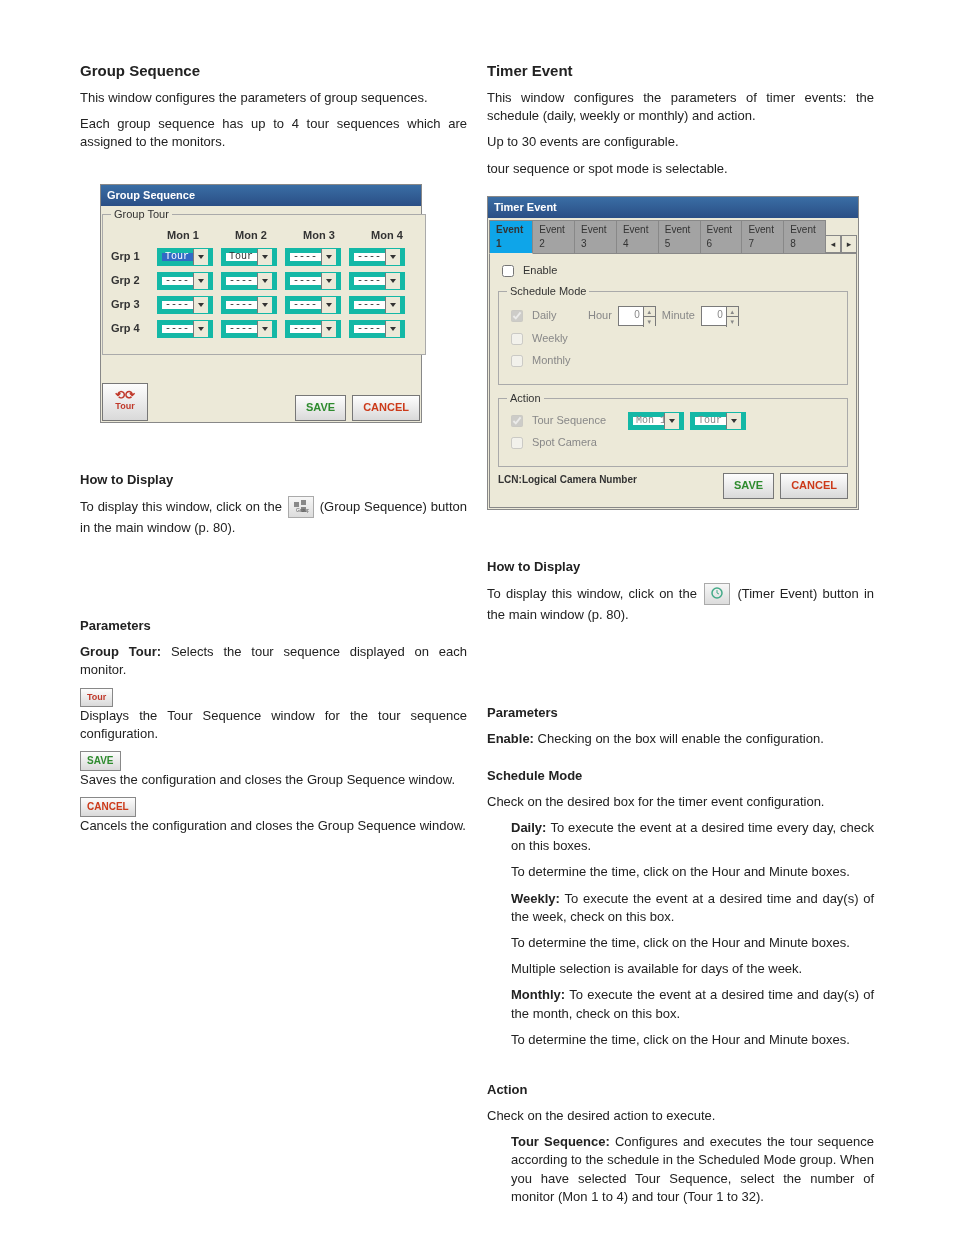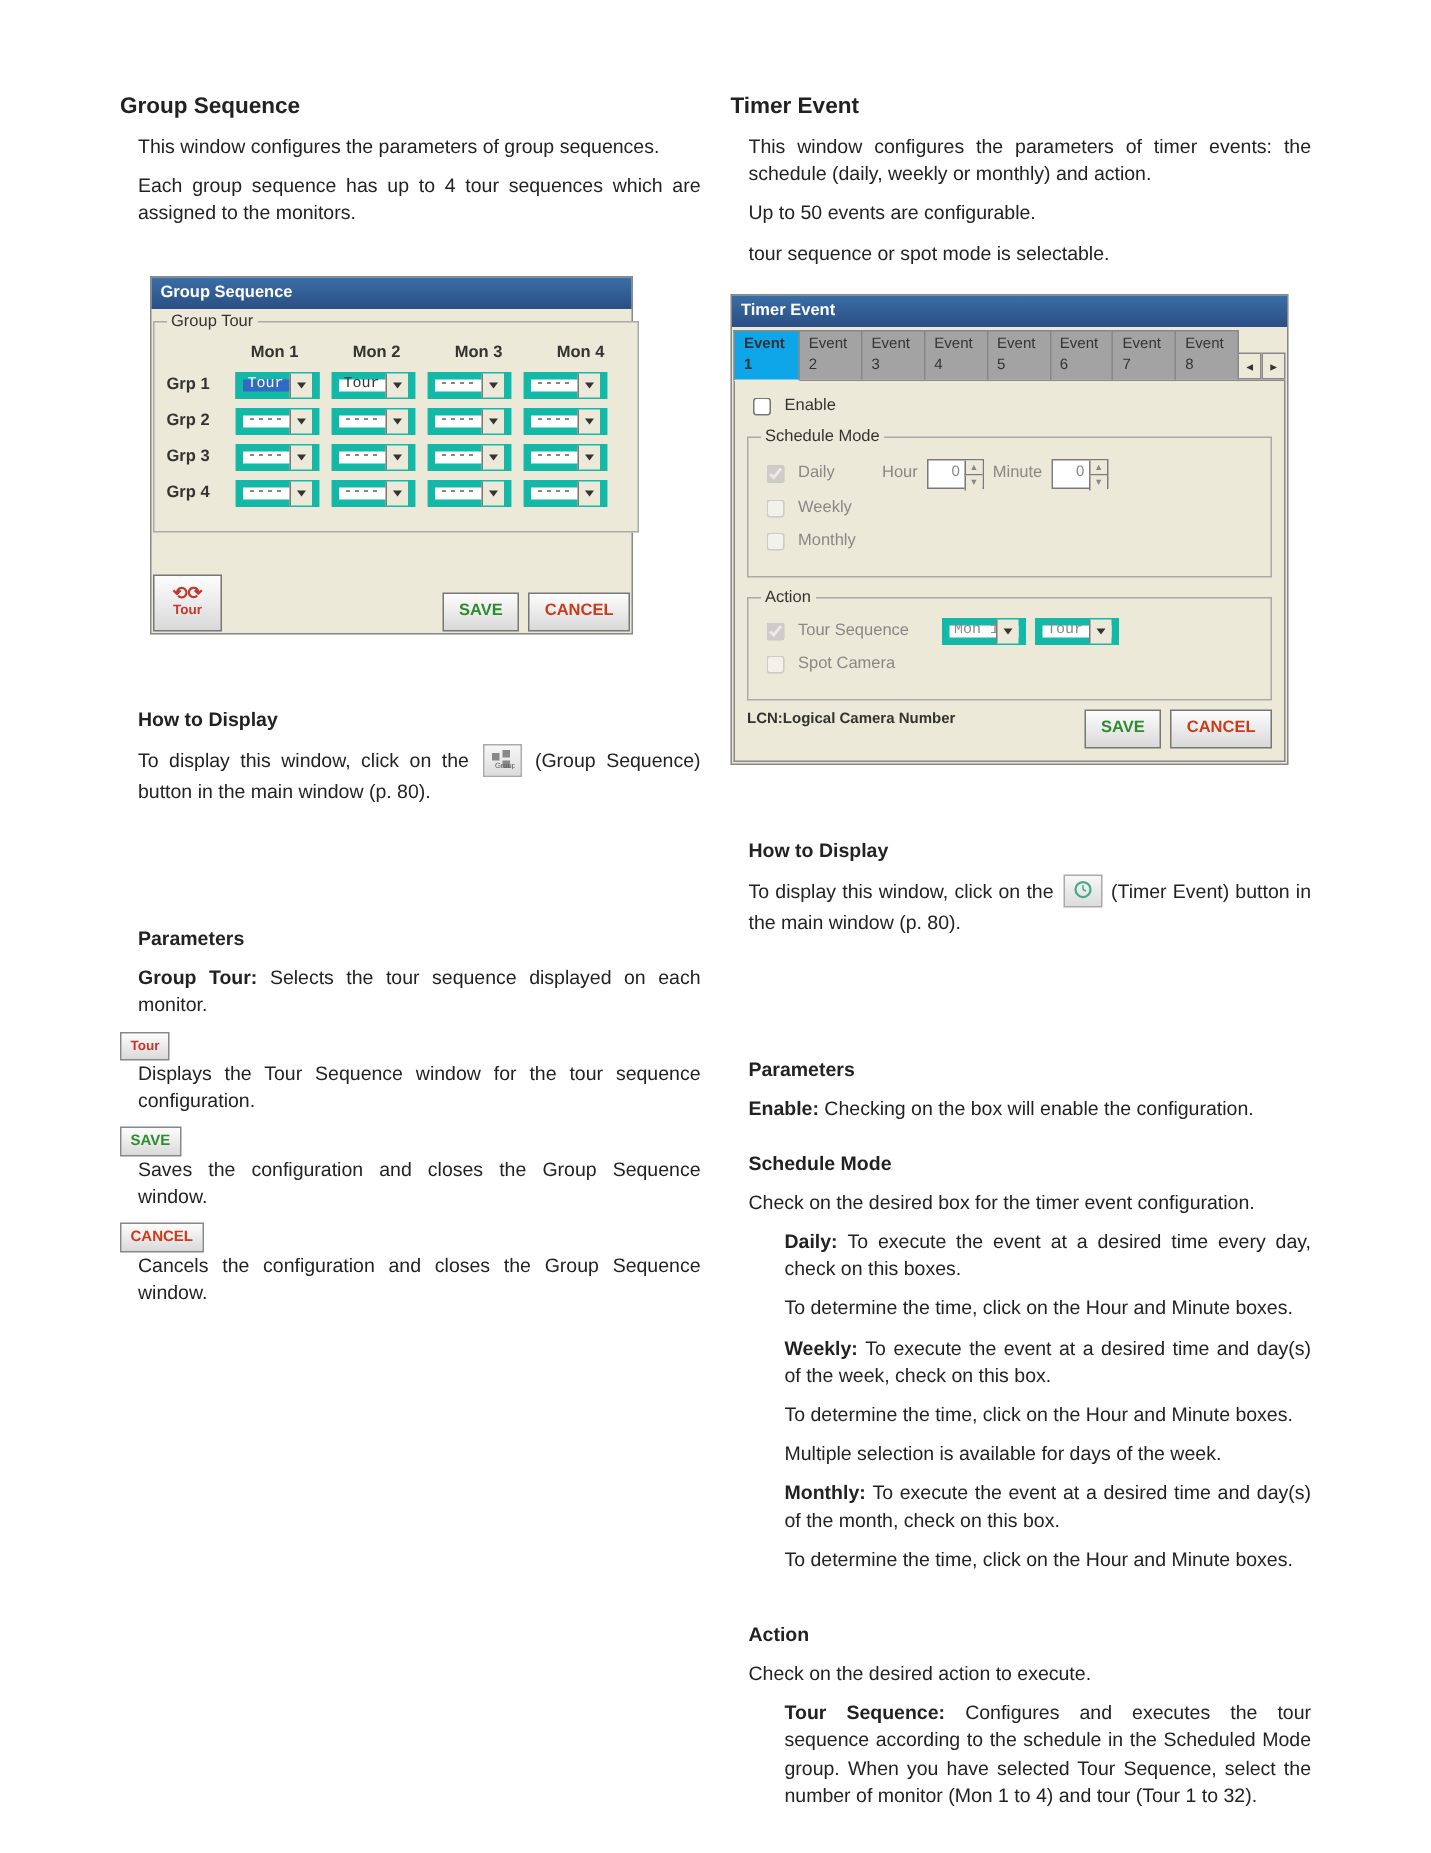--- a/index.html
+++ b/index.html
@@ -22,21 +22,21 @@
   }
   h2.section {
     font-size: 15px;
     font-weight: bold;
     margin: 0 0 8px 0;
   }
   .bold-label {
     font-weight: bold;
   }
   p {
-    margin: 0 0 8px 12px;
+    margin: 0 0 8px 0;
     text-align: justify;
   }
   .spacer-sm { height: 10px; }
   .spacer-md { height: 24px; }
   .spacer-lg { height: 48px; }
 
   
   .win {
     border: 1px solid #888;
     background: #ece9d8;
@@ -479,21 +479,21 @@
     <p>Saves the configuration and closes the Group Sequence window.</p>
     <div>
       <span class="small-btn-inline cancel">CANCEL</span>
     </div>
     <p>Cancels the configuration and closes the Group Sequence window.</p>
   </div>
 
   <div class="col">
     <h2 class="section">Timer Event</h2>
     <p>This window configures the parameters of timer events:  the schedule (daily, weekly or monthly) and action.</p>
-    <p>Up to 50 events are configurable.</p>
+    <p>Up to 30 events are configurable.</p>
     <p>tour sequence or spot mode is selectable.</p>
 
     <div class="spacer-sm"></div>
 
     <div class="win" style="width:370px;">
       <div class="titlebar">Timer Event</div>
       <div class="body">
         <div class="tabs">
           <div class="tab active">Event 1</div>
           <div class="tab">Event 2</div>

